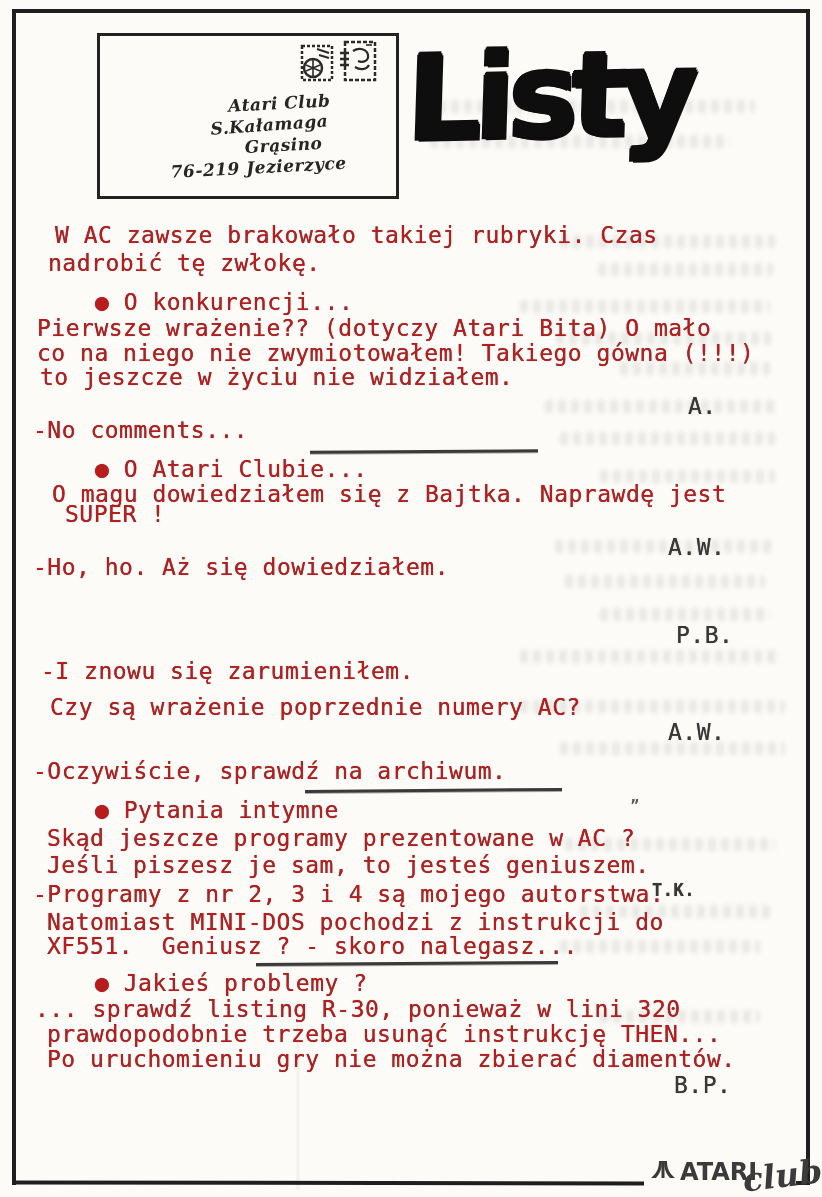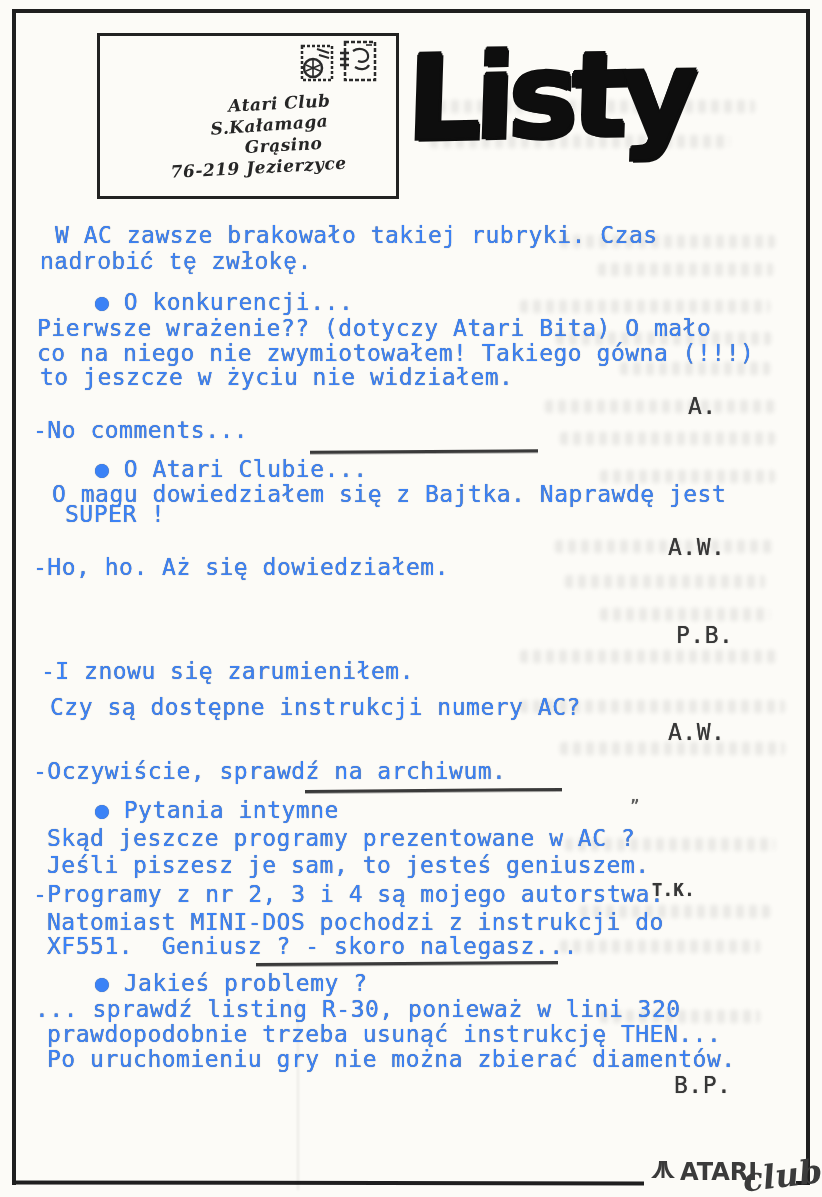--- a/index.html
+++ b/index.html
@@ -26,24 +26,24 @@
   .stamp{position:absolute;z-index:4;}
   #stamp1{left:199px;top:7px;}
   #stamp2{left:239px;top:3px;}
   
   #title{position:absolute;left:406px;top:36px;z-index:3;
          font-family:"DejaVu Sans","Liberation Sans",sans-serif;font-weight:bold;
          font-size:118px;line-height:1;letter-spacing:-7px;color:#0e0e0e;
          transform:rotate(-1.2deg) skewX(-3deg);
          text-shadow:2px 1px 0 #0e0e0e,-1px 2px 0 #0e0e0e,1px -1px 0 #0e0e0e,3px 3px 0 #0e0e0e;}
   
-  .tl{position:absolute;white-space:pre;font-size:23px;line-height:28px;color:#3b82f6;
+  .tl{position:absolute;white-space:pre;font-size:23px;line-height:28px;color:#b91c1c;
       letter-spacing:.5px;z-index:2;text-shadow:0 0 .7px rgba(45,45,45,.85);}
   .sig{color:#373737;}
-  #L1{top:221px;left:55px;} #L2{top:249px;left:40px;font-family:Liberation Mono, monospace;}
+  #L1{top:221px;left:55px;} #L2{top:249px;left:48px;}
   #L3{top:288px;left:95px;} #L4{top:314px;left:37px;} #L5{top:339px;left:37px;}
   #L6{top:363px;left:40px;} #L7{top:392px;left:688px;} #L8{top:416px;left:33px;}
   #L9{top:455px;left:95px;} #L10{top:480px;left:52px;} #L11{top:500px;left:65px;}
   #L12{top:533px;left:668px;} #L13{top:553px;left:33px;}
   #L14{top:594px;left:50px;} #L15{top:621px;left:676px;}
   #L16{top:657px;left:41px;} #L17{top:693px;left:50px;} #L18{top:718px;left:668px;}
   #L19{top:757px;left:33px;}
   #L20{top:796px;left:95px;} #L21{top:824px;left:47px;} #L22{top:851px;left:47px;}
   #L23{top:876px;left:652px;font-size:17px;font-weight:bold;}
   #L24{top:880px;left:33px;} #L25{top:908px;left:47px;} #L26{top:932px;left:47px;}
@@ -141,21 +141,21 @@
   <div class="tl" id="L8">-No comments...</div>
   <div class="underline" id="U1"></div>
 
   <div class="tl" id="L9">● O Atari Clubie...</div>
   <div class="tl" id="L10">O magu dowiedziałem się z Bajtka. Naprawdę jest</div>
   <div class="tl" id="L11">SUPER !</div>
   <div class="tl sig" id="L12">A.W.</div>
   <div class="tl" id="L13">-Ho, ho. Aż się dowiedziałem.</div>
   <div class="tl sig" id="L15">P.B.</div>
   <div class="tl" id="L16">-I znowu się zarumieniłem.</div>
-  <div class="tl" id="L17">Czy są dostępne instrukcji numery AC?</div>
+  <div class="tl" id="L17">Czy są wrażenie poprzednie numery AC?</div>
   <div class="tl sig" id="L18">A.W.</div>
   <div class="tl" id="L19">-Oczywiście, sprawdź na archiwum.</div>
   <div class="underline" id="U2"></div>
 
   <div class="tl" id="L20">● Pytania intymne</div>
   <div class="tl" id="stray">”</div>
   <div class="tl" id="L21">Skąd jeszcze programy prezentowane w AC ?</div>
   <div class="tl" id="L22">Jeśli piszesz je sam, to jesteś geniuszem.</div>
   <div class="tl sig" id="L23">T.K.</div>
   <div class="tl" id="L24">-Programy z nr 2, 3 i 4 są mojego autorstwa.</div>

